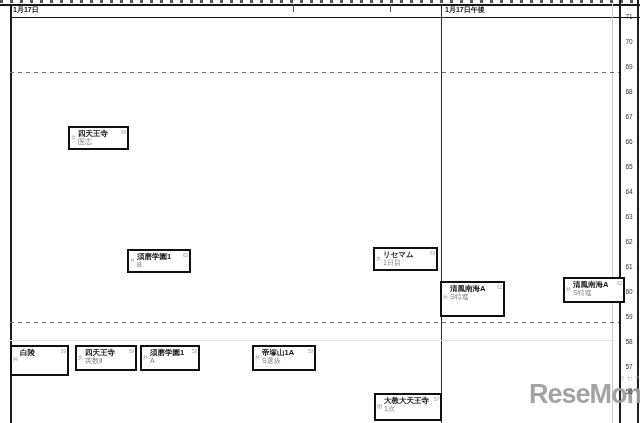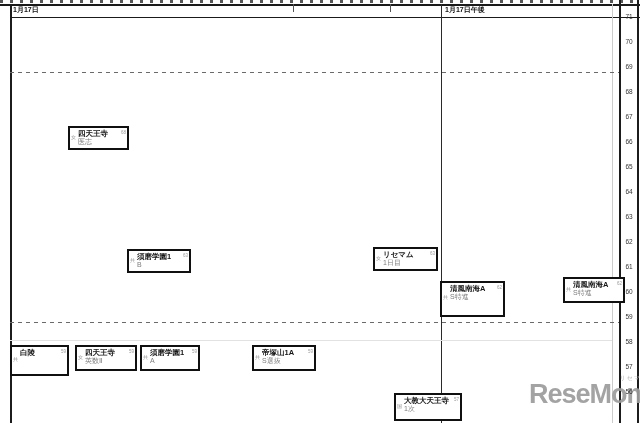--- a/index.html
+++ b/index.html
@@ -138,21 +138,21 @@
         <span class="rm">59</span>
         <div class="bt">須磨学園1</div>
         <div class="bs">A</div>
       </div>
       <div class="school-box" style="left: 252px; top: 345px; width: 64px; height: 26px;">
         <span class="lm">共</span>
         <span class="rm">59</span>
         <div class="bt">帝塚山1A</div>
         <div class="bs">S選抜</div>
       </div>
-      <div class="school-box" style="left: 394px; top: 393px; width: 68px; height: 28px;">
+      <div class="school-box" style="left: 374px; top: 393px; width: 68px; height: 28px;">
         <span class="lm">国</span>
         <span class="rm">57</span>
         <div class="bt">大教大天王寺</div>
         <div class="bs">1次</div>
       </div>
     </div>
 
   <div class="abs watermark">
     <span>ReseMom.</span>
     <span class="ruby">リセマム</span>

